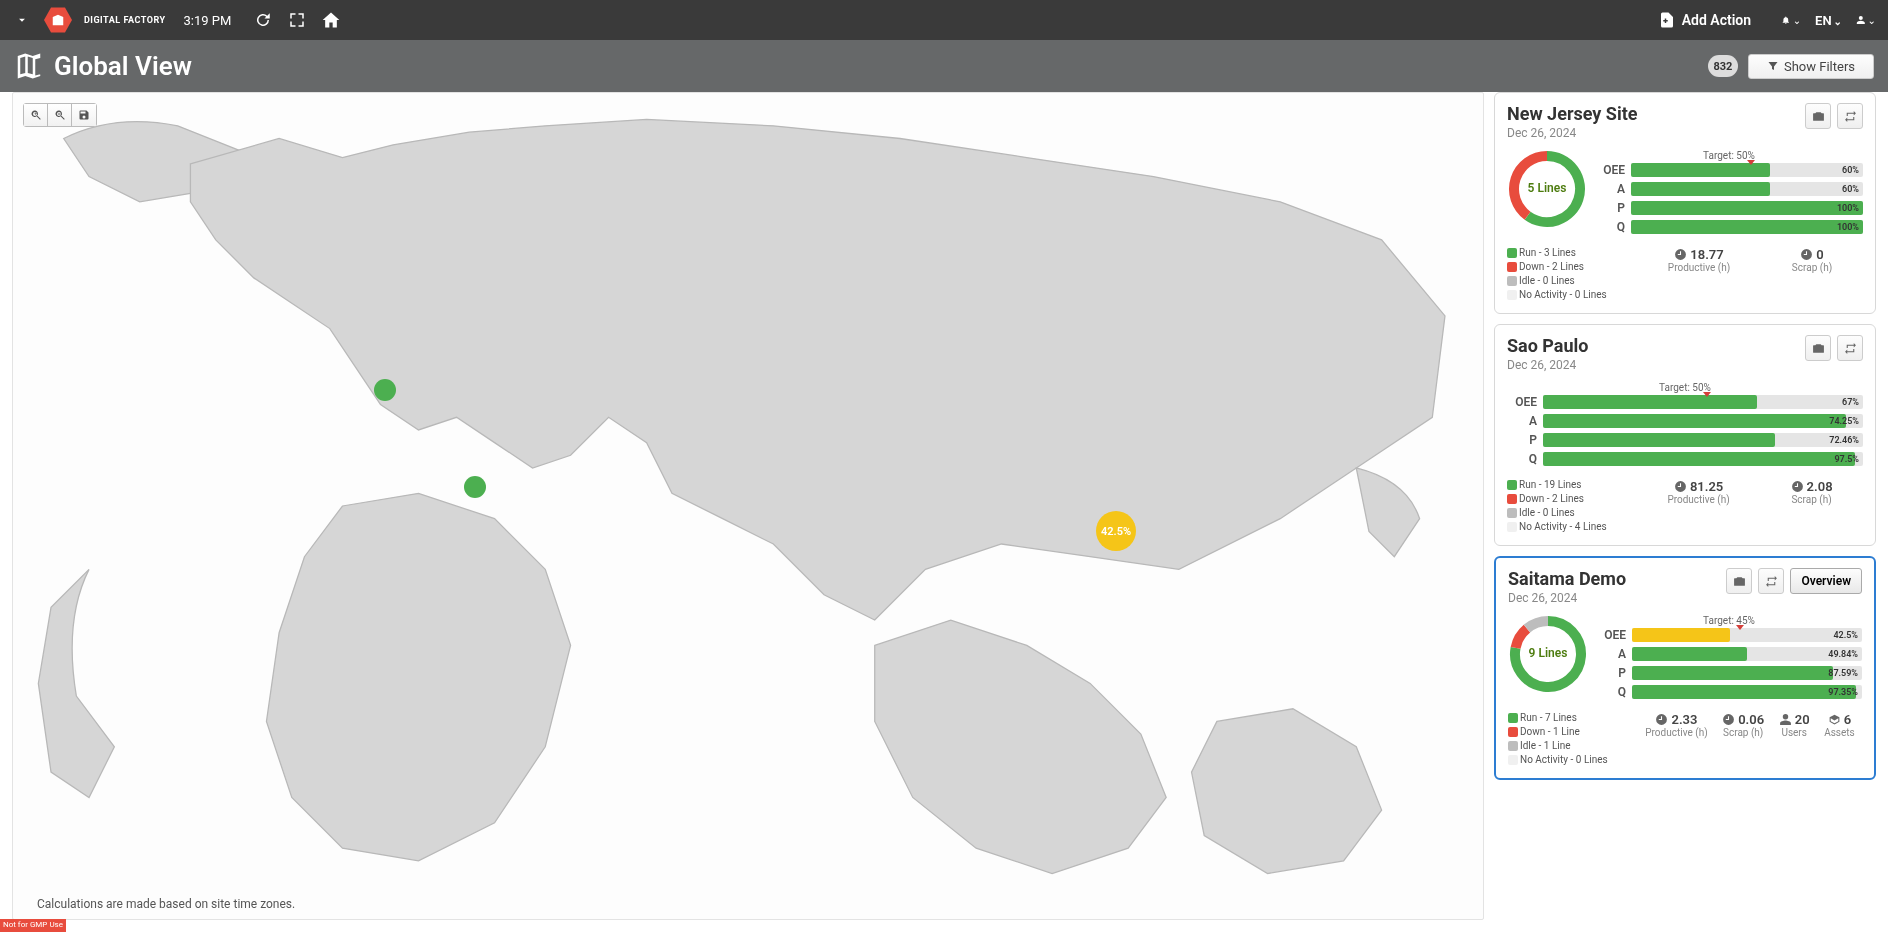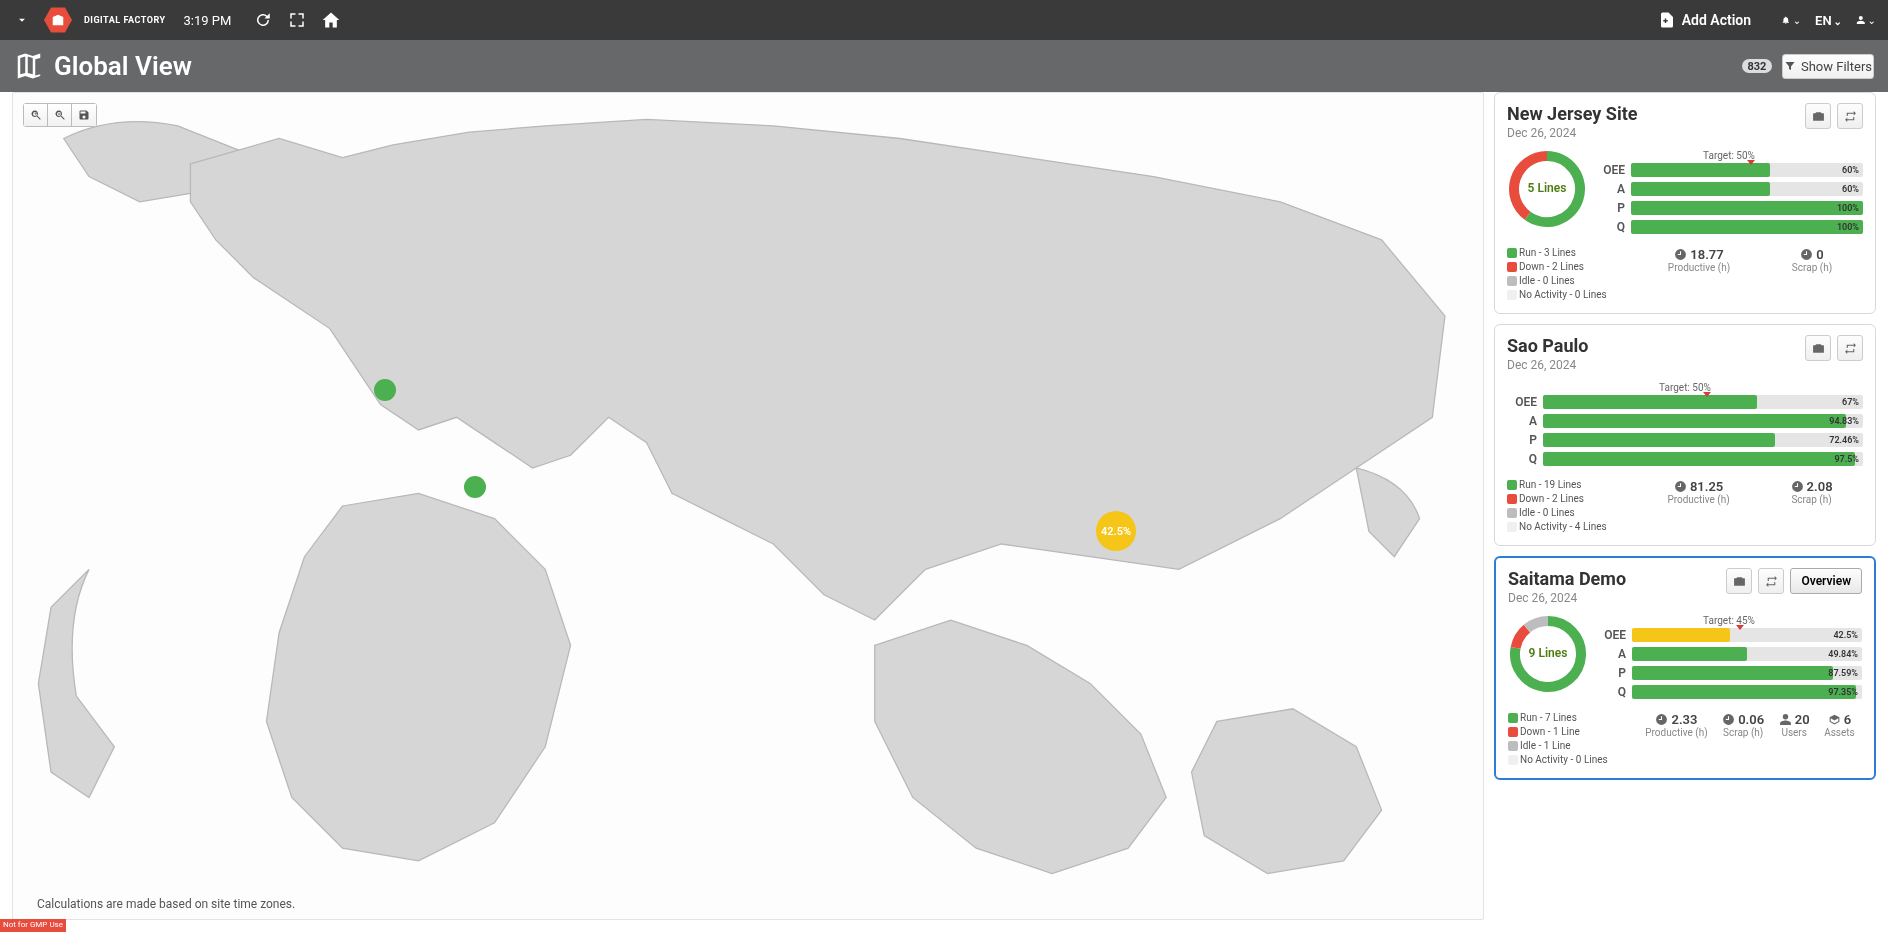--- a/index.html
+++ b/index.html
@@ -14,22 +14,22 @@
 .topbar .icon-btn { width: 20px; height: 20px; display: flex; align-items: center; justify-content: center; cursor: pointer; fill: #fff; }
 .topbar .spacer { flex: 1; }
 .topbar .add-action { display: flex; align-items: center; gap: 6px; cursor: pointer; font-size: 14px; font-weight: 600; }
 .topbar .right-icons { display: flex; align-items: center; gap: 14px; margin-left: 18px; }
 .topbar .lang { font-size: 13px; font-weight: 600; cursor: pointer; }
 .topbar .caret { font-size: 10px; margin-left: 2px; }
 
 .page-title-bar { height: 52px; background: #666869; display: flex; align-items: center; padding: 0 14px; color: #fff; }
 .page-title-bar .title { font-size: 26px; font-weight: 600; display: flex; align-items: center; gap: 10px; }
 .page-title-bar .spacer { flex: 1; }
-.badge-count { width: 30px; height: 14px; border-radius: 11px; background: #ddd; color: #333; font-size: 11px; font-weight: 700; display: flex; align-items: center; justify-content: center; margin-right: 10px; }
-.show-filters-btn { background: linear-gradient(#fdfdfd,#f0f0f0); border: 1px solid #ccc; border-radius: 3px; padding: 4px 1px; font-size: 13px; color: #444; cursor: pointer; display: flex; align-items: center; gap: 5px; }
+.badge-count { width: 30px; height: 22px; border-radius: 11px; background: #ddd; color: #333; font-size: 11px; font-weight: 700; display: flex; align-items: center; justify-content: center; margin-right: 10px; }
+.show-filters-btn { background: linear-gradient(#fdfdfd,#f0f0f0); border: 1px solid #ccc; border-radius: 3px; padding: 4px 18px; font-size: 13px; color: #444; cursor: pointer; display: flex; align-items: center; gap: 5px; }
 
 .main { display: flex; position: absolute; top: 92px; left: 12px; right: 12px; bottom: 12px; gap: 10px; }
 .map-wrap { flex: 1; position: relative; border: 1px solid #e3e3e3; border-radius: 2px; overflow: hidden; background: #fdfdfd; }
 .map-controls { position: absolute; top: 10px; left: 10px; display: flex; border: 1px solid #bbb; border-radius: 3px; background: #fff; z-index: 5; }
 .map-controls button { width: 24px; height: 22px; border: none; border-right: 1px solid #bbb; background: linear-gradient(#fff,#f1f1f1); cursor: pointer; display: flex; align-items: center; justify-content: center; }
 .map-controls button:last-child { border-right: none; }
 .map-footnote { position: absolute; bottom: 8px; left: 24px; font-size: 12px; color: #555; }
 .map-svg { width: 100%; height: 100%; }
 .map-svg path { fill: #d6d6d6; stroke: #b8b8b8; stroke-width: 1; }
 .map-marker { position: absolute; border-radius: 50%; display: flex; align-items: center; justify-content: center; color: #fff; font-size: 11px; font-weight: 600; }
@@ -311,21 +311,21 @@
               <div class="track">
                 <div class="tick" style="left:50%"></div>
                 <div class="fill " style="width:67%"></div>
                 <span class="val">67%</span>
               </div>
             </div>
             <div class="bar-row">
               <div class="lbl">A</div>
               <div class="track">
                 <div class="fill " style="width:94.83%"></div>
-                <span class="val">94.83%</span>
+                <span class="val">74.25%</span>
               </div>
             </div>
             <div class="bar-row">
               <div class="lbl">P</div>
               <div class="track">
                 <div class="fill " style="width:72.46%"></div>
                 <span class="val">72.46%</span>
               </div>
             </div>
             <div class="bar-row">

